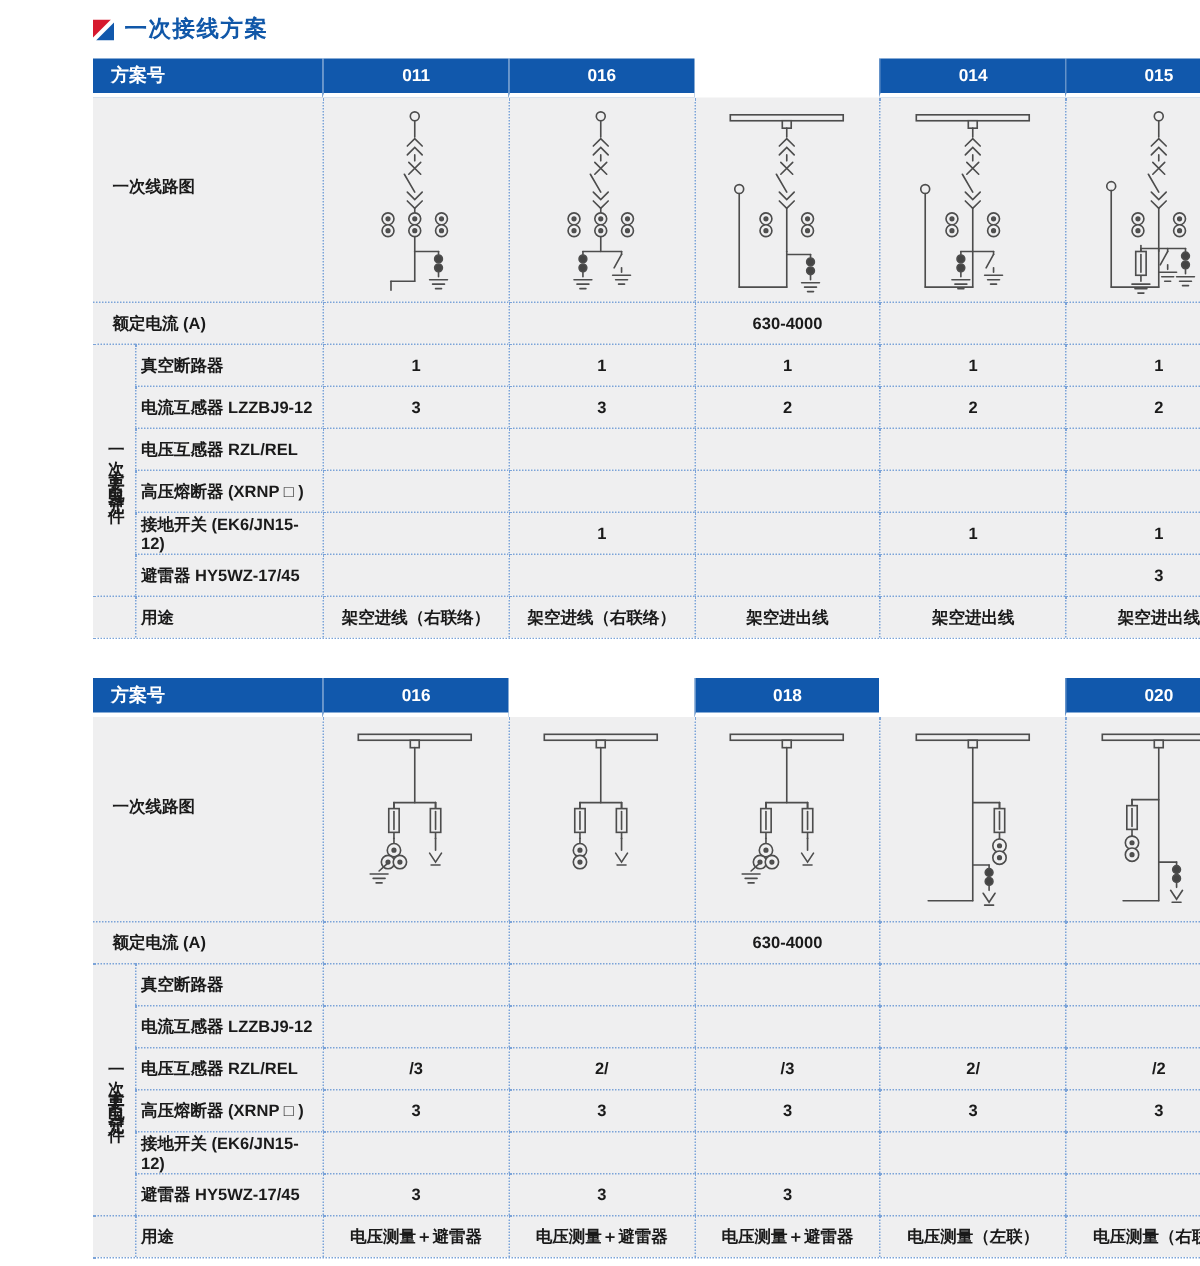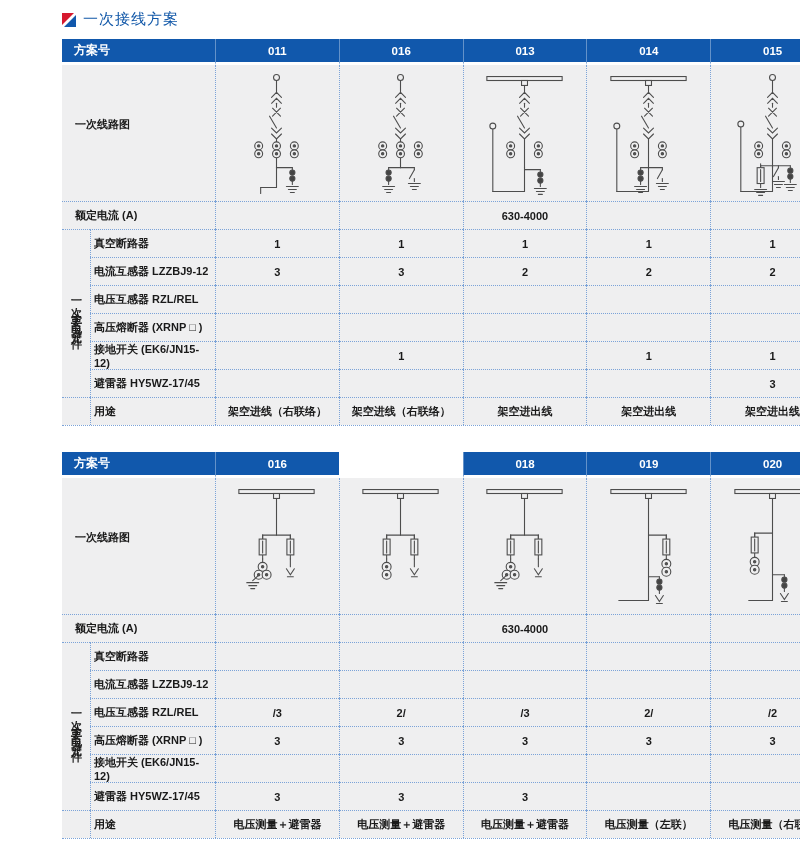--- a/index.html
+++ b/index.html
@@ -1,19 +1,19 @@
 <!DOCTYPE html>
 <html><head>
 <meta charset="utf-8">
 <style>
   html,body{margin:0;padding:0;background:#fff;}
   body{font-family:"Liberation Sans","DejaVu Sans",sans-serif;color:#222;}
   .page{width:800px;height:844px;box-sizing:border-box;padding:8px 62px 0 62px;background:#fff;}
   .title-row{display:flex;align-items:center;gap:7px;margin:2px 0 10px 0;}
-  .title-row h1{font-size:15px;font-weight:normal;color:#1057a8;margin:0;letter-spacing:1px;}
+  .title-row h1{font-size:15px;font-weight:bold;color:#1057a8;margin:0;letter-spacing:1px;}
   .flag{width:14px;height:14px;display:inline-block;}
   .tbl{display:grid;grid-template-columns:28px 125px repeat(5,1fr);grid-template-rows:26px 136px repeat(8,28px);width:772px;border-bottom:1px dotted #7ba3d8;}
   .tbl2{margin-top:26px;}
   .cell{background:#efeff0;overflow:hidden;}
   .h{background:#1158ac;color:#fff;font-size:11.5px;font-weight:600;display:flex;align-items:center;justify-content:center;border-bottom:3px solid #fff;}
   .hl{justify-content:flex-start;padding-left:12px;font-size:12px;}
   .h + .h{border-left:1px solid rgba(255,255,255,0.35);}
   .lbl{display:flex;align-items:center;padding-left:13px;font-size:11px;font-weight:bold;color:#1a1a1a;}
   .dlbl{align-items:flex-start;padding-top:52px;}
   .clbl{display:flex;align-items:center;padding-left:3px;font-size:11px;font-weight:bold;color:#1a1a1a;}
@@ -35,21 +35,20 @@
         <path d="M0,0 H12 L0,12 Z" fill="#d6192e"></path>
         <path d="M14,2 V14 H2 Z" fill="#1158ac"></path>
       </svg>
     </span>
     <h1>一次接线方案</h1>
   </div>
   <section class="tbl">
       <div class="cell h hl" style="grid-area: 1 / 1 / auto / 3;">方案号</div>
       <div class="cell h" style="grid-area: 1 / 3;">011</div>
       <div class="cell h" style="grid-area: 1 / 4;">016</div>
-      <div class="cell h" style="grid-area: 1 / 5;">013</div>
       <div class="cell h" style="grid-area: 1 / 6;">014</div>
       <div class="cell h" style="grid-area: 1 / 7;">015</div>
       <div class="cell lbl dlbl" style="grid-area: 2 / 1 / auto / 3;">一次线路图</div>
       <div class="cell diag bl" style="grid-area: 2 / 3;">
         <svg class="sld" viewBox="0 0 105 134" width="104" height="134">
           <g stroke="#4d4d4d" stroke-width="1.1" fill="none" stroke-linecap="round">
             <circle cx="52" cy="11" r="3" fill="#efeff0"></circle>
             <line x1="52" y1="14" x2="52" y2="25"></line>
             <path d="M47 31L52 26L57 31M47 37L52 32L57 37" fill="none"></path>
             <line x1="52" y1="37" x2="52" y2="41"></line>
@@ -295,21 +294,20 @@
       <div class="cell val use bt bl" style="grid-area: 10 / 3;">架空进线（右联络）</div>
       <div class="cell val use bt bl" style="grid-area: 10 / 4;">架空进线（右联络）</div>
       <div class="cell val use bt bl" style="grid-area: 10 / 5;">架空进出线</div>
       <div class="cell val use bt bl" style="grid-area: 10 / 6;">架空进出线</div>
       <div class="cell val use bt bl" style="grid-area: 10 / 7;">架空进出线</div>
     </section>
   <section class="tbl tbl2">
       <div class="cell h hl" style="grid-area: 1 / 1 / auto / 3;">方案号</div>
       <div class="cell h" style="grid-area: 1 / 3;">016</div>
       <div class="cell h" style="grid-area: 1 / 5;">018</div>
-      <div class="cell h" style="grid-area: 1 / 6;">019</div>
       <div class="cell h" style="grid-area: 1 / 7;">020</div>
       <div class="cell lbl dlbl" style="grid-area: 2 / 1 / auto / 3;">一次线路图</div>
       <div class="cell diag bl" style="grid-area: 2 / 3;">
         <svg class="sld" viewBox="0 0 105 134" width="104" height="134">
           <g stroke="#4d4d4d" stroke-width="1.1" fill="none" stroke-linecap="round">
             <rect x="14" y="10" width="76" height="4" fill="#efeff0"></rect>
             <rect x="49" y="14" width="6" height="5" fill="#efeff0"></rect>
             <line x1="52" y1="19" x2="52" y2="56"></line>
             <line x1="38" y1="56" x2="66" y2="56"></line>
             <line x1="38" y1="56" x2="38" y2="60"></line>

